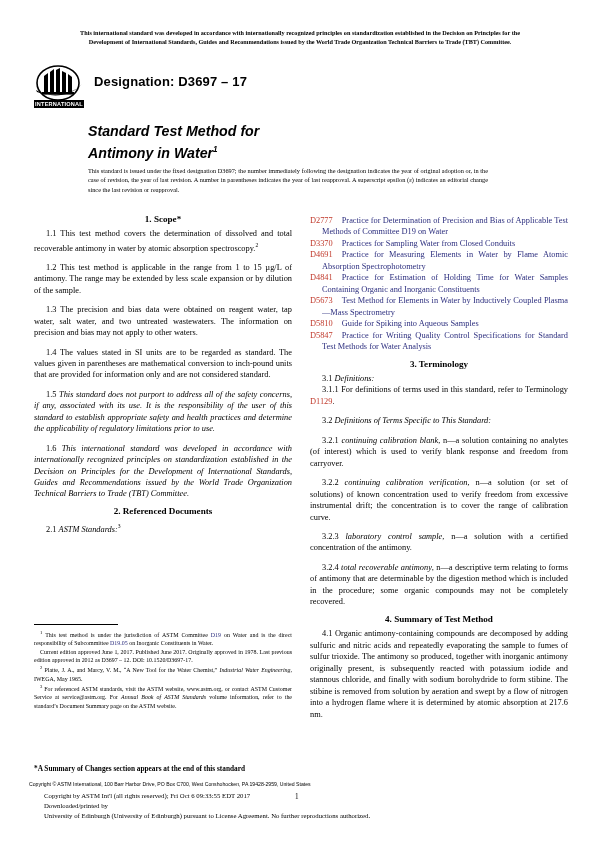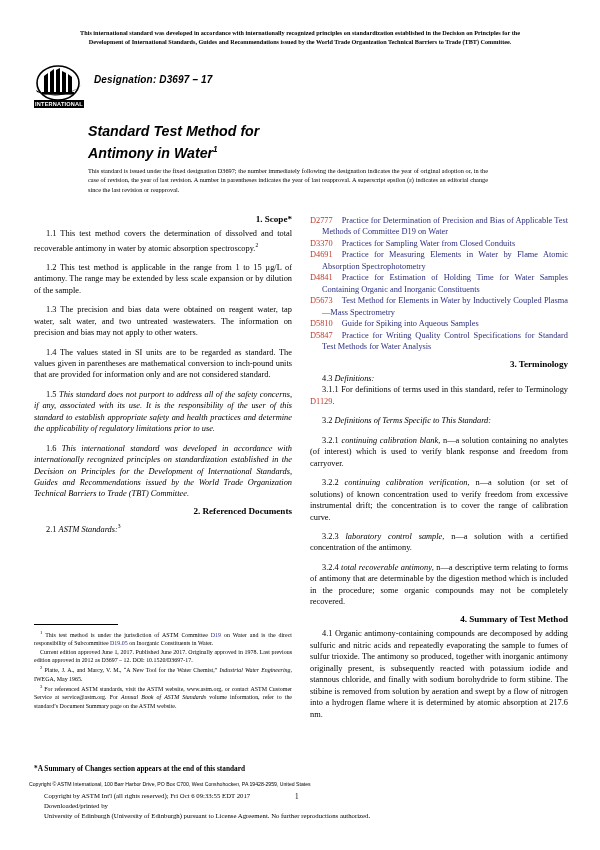--- a/index.html
+++ b/index.html
@@ -51,24 +51,23 @@
     width: 50px;
     height: 46px;
   }
   .astm-logo svg { display: block; }
   .designation {
     position: absolute;
     left: 60px;
     top: 10px;
     font-family: "Liberation Sans", sans-serif;
     font-weight: bold;
-    font-size: 10px;
+    font-size: 13px;
     letter-spacing: 0.15px;
     color: #000;
-    font-style: italic;
   }
 
   
   .doc-title {
     position: absolute;
     left: 88px;
     top: 123px;
     width: 400px;
     font-family: "Liberation Sans", sans-serif;
     font-weight: bold;
@@ -108,21 +107,21 @@
   .col-left  { left: 34px; }
   .col-right { left: 310px; }
 
   h2.section {
     font-family: "Liberation Serif", serif;
     font-weight: bold;
     font-size: 9.1px;
     line-height: 11.6px;
     margin: 0 0 2.5px 0;
     padding: 0;
-    text-align: right;
+    text-align: center;
   }
   .sec-space { height: 6.5px; }
 
   p.para {
     margin: 0 0 0 0;
     padding: 0;
     text-indent: 12px;
     text-align: justify;
   }
   p.para + p.para { margin-top: 8px; }
@@ -297,21 +296,21 @@
       <span class="ref-item"><span class="dnum">D4841</span><span>Practice for Estimation of Holding Time for Water Samples Containing Organic and Inorganic Constituents</span></span>
       <span class="ref-item"><span class="dnum">D5673</span><span>Test Method for Elements in Water by Inductively Coupled Plasma—Mass Spectrometry</span></span>
       <span class="ref-item"><span class="dnum">D5810</span><span>Guide for Spiking into Aqueous Samples</span></span>
       <span class="ref-item"><span class="dnum">D5847</span><span>Practice for Writing Quality Control Specifications for Standard Test Methods for Water Analysis</span></span>
     </div>
 
     <div class="sec-space"></div>
 
     <h2 class="section">3. Terminology</h2>
 
-    <p class="para"><span class="num">4.3</span> <span class="it">Definitions:</span></p>
+    <p class="para"><span class="num">3.1</span> <span class="it">Definitions:</span></p>
 
     <p class="para" style="margin-top:0"><span class="num">3.1.1</span> <span>For definitions of terms used in this standard, refer to Terminology </span><span class="ref-inline">D1129</span><span>.</span></p>
 
     <p class="para"><span class="num">3.2</span> <span class="it">Definitions of Terms Specific to This Standard:</span></p>
 
     <p class="para"><span class="num">3.2.1</span> <span class="it">continuing calibration blank</span><span>, n—a solution containing no analytes (of interest) which is used to verify blank response and freedom from carryover.</span></p>
 
     <p class="para"><span class="num">3.2.2</span> <span class="it">continuing calibration verification</span><span>, n—a solution (or set of solutions) of known concentration used to verify freedom from excessive instrumental drift; the concentration is to cover the range of calibration curve.</span></p>
 
     <p class="para"><span class="num">3.2.3</span> <span class="it">laboratory control sample</span><span>, n—a solution with a certified concentration of the antimony.</span></p>

